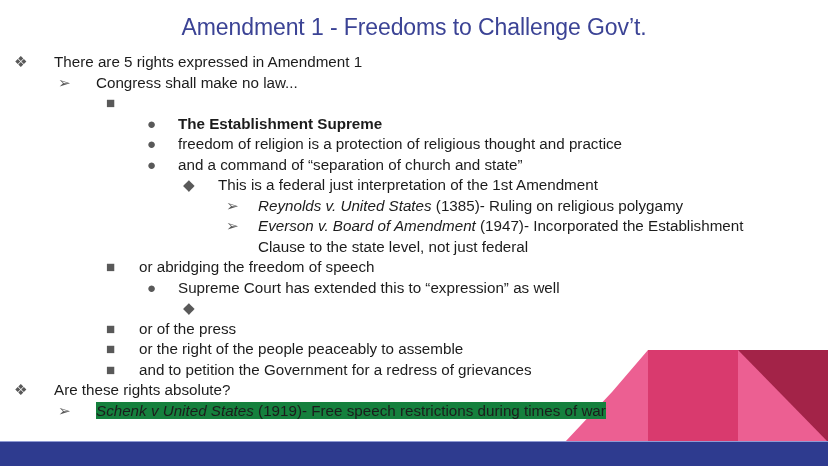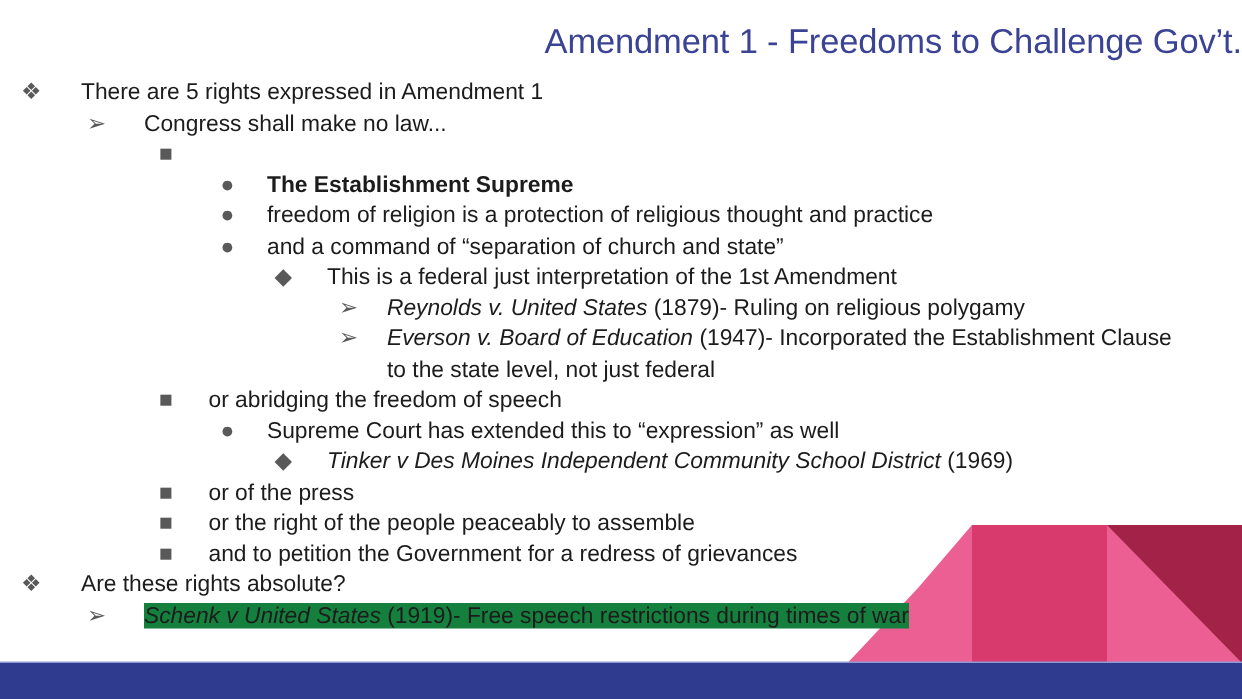--- a/index.html
+++ b/index.html
@@ -45,21 +45,21 @@
     height: 1px;
     background: #8f9ad4;
   }
 
   
   .title {
     position: absolute;
     left: 0;
     top: 14px;
     width: 828px;
-    text-align: right;
+    text-align: center;
     font-size: 23px;
     color: #3b4395;
     letter-spacing: -0.1px;
     white-space: nowrap;
   }
 
   
   .body {
     position: absolute;
     left: 0;
@@ -174,41 +174,40 @@
       <span class="txt">and a command of “separation of church and state”</span>
     </div>
 
     <div class="row lv5">
       <span class="marker m-bigdia">◆</span>
       <span class="txt">This is a federal just interpretation of the 1st Amendment</span>
     </div>
 
     <div class="row lv6">
       <span class="marker m-arrow">➢</span>
-      <span class="txt"><em class="case">Reynolds v. United States</em><span> (1879)- Ruling on religious polygamy</span></span>
+      <span class="txt"><em class="case">Reynolds v. United States</em><span> (1385)- Ruling on religious polygamy</span></span>
     </div>
 
     <div class="row lv6">
       <span class="marker m-arrow">➢</span>
-      <span class="txt"><em class="case">Everson v. Board of Education</em><span> (1947)- Incorporated the Establishment Clause to the state level, not just federal</span></span>
+      <span class="txt"><em class="case">Everson v. Board of Amendment</em><span> (1947)- Incorporated the Establishment Clause to the state level, not just federal</span></span>
     </div>
 
     <div class="row lv3">
       <span class="marker m-square">■</span>
       <span class="txt">or abridging the freedom of speech</span>
     </div>
 
     <div class="row lv4">
       <span class="marker m-dot">●</span>
       <span class="txt">Supreme Court has extended this to “expression” as well</span>
     </div>
 
     <div class="row lv5">
       <span class="marker m-bigdia">◆</span>
-      <span class="txt"><em class="case">Tinker v Des Moines Independent Community School District</em><span> (1969)</span></span>
     </div>
 
     <div class="row lv3">
       <span class="marker m-square">■</span>
       <span class="txt">or of the press</span>
     </div>
 
     <div class="row lv3">
       <span class="marker m-square">■</span>
       <span class="txt">or the right of the people peaceably to assemble</span>

